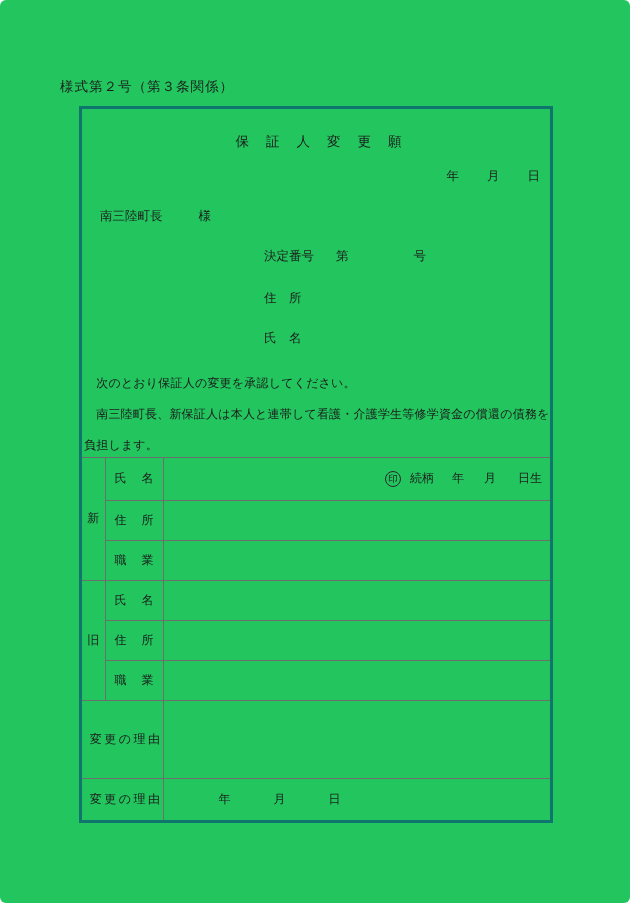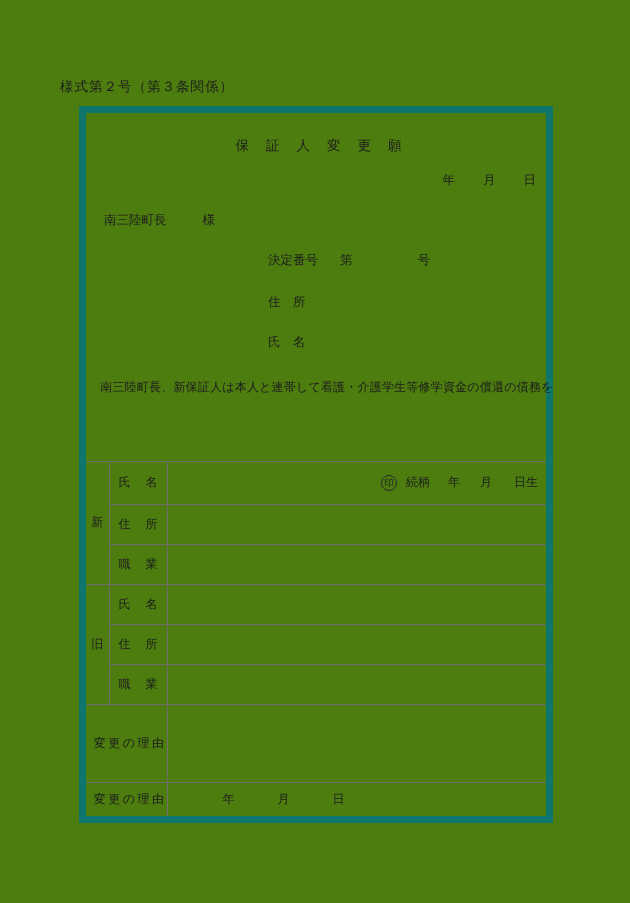--- a/index.html
+++ b/index.html
@@ -4,36 +4,37 @@
 <style>
   * { margin: 0; padding: 0; box-sizing: border-box; }
   body {
     font-family: "DejaVu Serif", "Liberation Serif", serif;
     background: #fcfcfc;
   }
   .page {
     position: relative;
     width: 630px;
     height: 903px;
-    background: #4d7c0f;
+    background: #22c55e;
     color: #1c1c1c;
     overflow: hidden;
+    border-radius: 6px;
   }
   .form-id {
     position: absolute;
     left: 60px; top: 78px;
     font-size: 13.5px;
     letter-spacing: 1px;
     white-space: nowrap;
   }
   .box {
     position: absolute;
     left: 79px; top: 106px;
     width: 474px; height: 717px;
-    border: 7px solid #0f766e;
+    border: 3px solid #0f766e;
   }
   .abs { position: absolute; white-space: nowrap; font-size: 12.5px; }
   .title {
     position: absolute;
     top: 24px; left: 0; right: 0;
     text-align: center;
     font-size: 13.5px;
     letter-spacing: 17px;
     padding-left: 22px;
     white-space: nowrap;
@@ -136,21 +137,23 @@
     <div class="abs decision-line">
       <span>決定番号</span>
       <span class="no-prefix">第</span>
       <span class="no-suffix">号</span>
     </div>
 
     <div class="abs addr-label">住　所</div>
     <div class="abs name-label">氏　名</div>
 
     <div class="body-text">
+      <div class="line">　次のとおり保証人の変更を承認してください。</div>
       <div class="line">　南三陸町長、新保証人は本人と連帯して看護・介護学生等修学資金の償還の債務を</div>
+      <div class="line">負担します。</div>
     </div>
 
     <div class="tbl-wrap">
       <table>
         <colgroup>
           <col style="width:23px">
           <col style="width:58px">
           <col>
         </colgroup>
         <tbody>

